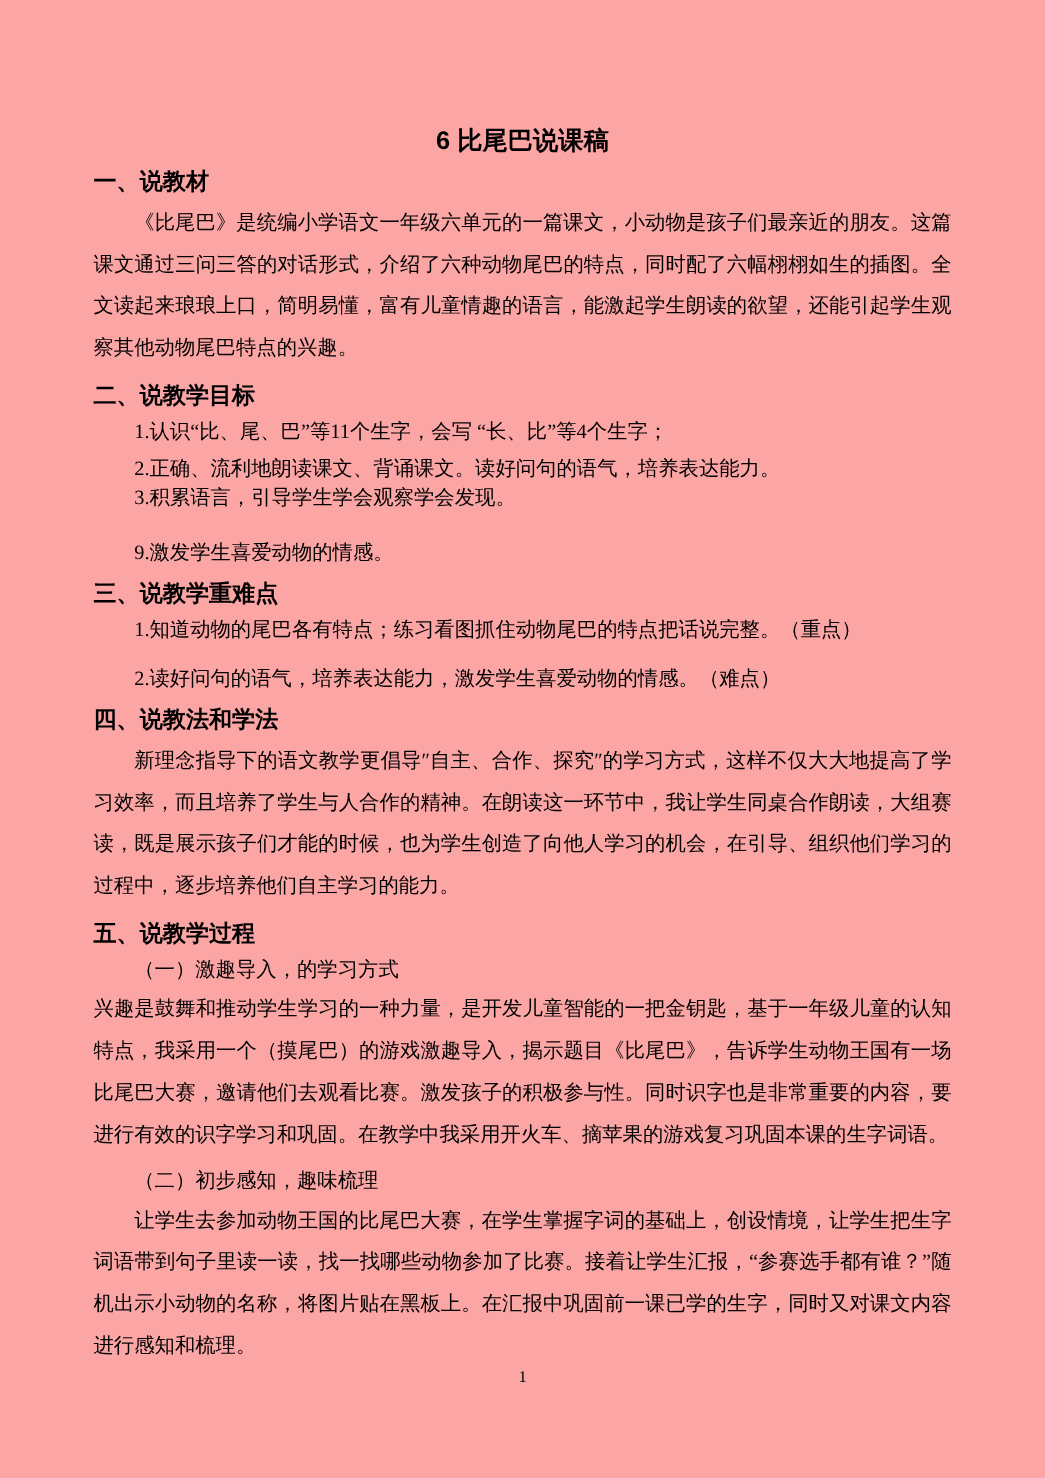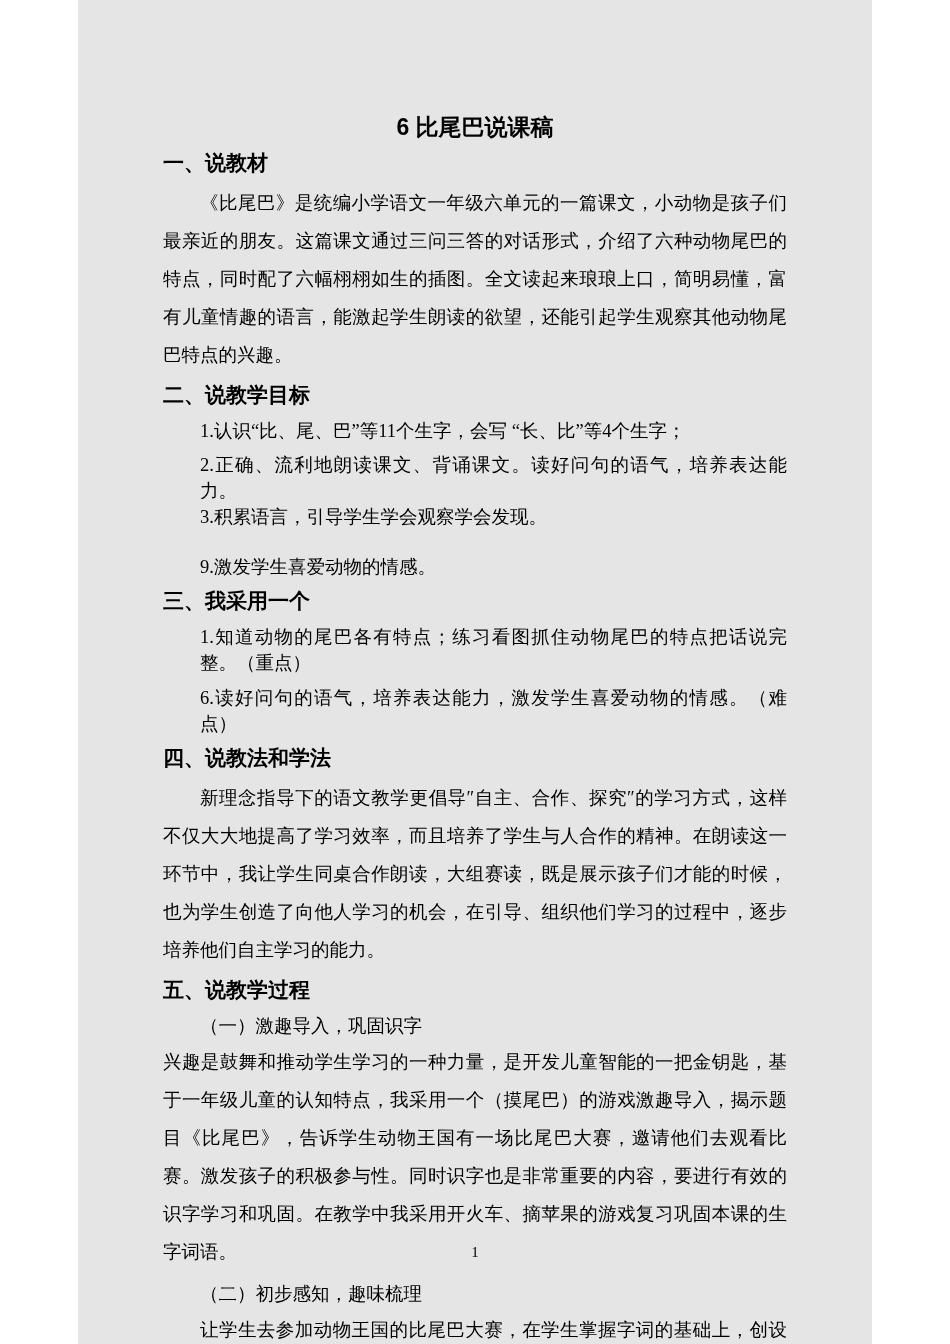--- a/index.html
+++ b/index.html
@@ -2,40 +2,40 @@
 <html lang="zh"><head>
 <meta charset="utf-8">
 <style>
   html, body {
     margin: 0;
     padding: 0;
     background: #ffffff;
   }
   .page {
     position: relative;
-    width: 794px;
+    width: 950px;
     height: 1344px;
     margin: 0 auto;
-    background: #e5e5e5;
+    background: #fca5a5;
     box-sizing: border-box;
     padding: 112px 85px 0 85px;
     color: #000000;
     font-family: "Liberation Serif", serif;
     overflow: hidden;
   }
   .doc-title {
     font-family: "Liberation Sans", sans-serif;
     font-weight: bold;
     font-size: 23px;
     line-height: 30px;
     text-align: center;
     margin: 0;
   }
   .section-heading {
-    font-family: Liberation Mono, monospace;
+    font-family: Liberation Serif, serif;
     font-weight: bold;
     font-size: 21px;
     line-height: 28px;
     margin: 9px 0 5px 0;
   }
   .body-para {
     font-size: 18.5px;
     line-height: 38px;
     text-align: justify;
     margin: 0;
@@ -75,30 +75,30 @@
 
   <h2 class="section-heading">一、说教材</h2>
   <p class="body-para first-indent">《比尾巴》是统编小学语文一年级六单元的一篇课文，小动物是孩子们最亲近的朋友。这篇课文通过三问三答的对话形式，介绍了六种动物尾巴的特点，同时配了六幅栩栩如生的插图。全文读起来琅琅上口，简明易懂，富有儿童情趣的语言，能激起学生朗读的欲望，还能引起学生观察其他动物尾巴特点的兴趣。</p>
 
   <h2 class="section-heading">二、说教学目标</h2>
   <p class="list-item" style="margin-top:7px;">1.认识“比、尾、巴”等11个生字，会写 “长、比”等4个生字；</p>
   <p class="list-item" style="margin-top:8px; margin-bottom:0;">2.正确、流利地朗读课文、背诵课文。读好问句的语气，培养表达能力。</p>
   <p class="list-item" style="margin-top:0; margin-bottom:24px;">3.积累语言，引导学生学会观察学会发现。</p>
   <p class="list-item" style="margin-top:10px;">9.激发学生喜爱动物的情感。</p>
 
-  <h2 class="section-heading">三、我采用一个</h2>
-  <p class="list-item" style="margin-top:7px; margin-bottom:9px;">1.知道动物的尾巴各有特点；练习看图抓住动物尾巴的特点把话说完整。（重点）</p>
-  <p class="list-item" style="margin-bottom:7px;">6.读好问句的语气，培养表达能力，激发学生喜爱动物的情感。（难点）</p>
+  <h2 class="section-heading">三、说教学重难点</h2>
+  <p class="list-item" style="margin-top:7px; margin-bottom:19px;">1.知道动物的尾巴各有特点；练习看图抓住动物尾巴的特点把话说完整。（重点）</p>
+  <p class="list-item" style="margin-bottom:7px;">2.读好问句的语气，培养表达能力，激发学生喜爱动物的情感。（难点）</p>
 
   <h2 class="section-heading">四、说教法和学法</h2>
   <p class="body-para first-indent">新理念指导下的语文教学更倡导″自主、合作、探究″的学习方式，这样不仅大大地提高了学习效率，而且培养了学生与人合作的精神。在朗读这一环节中，我让学生同桌合作朗读，大组赛读，既是展示孩子们才能的时候，也为学生创造了向他人学习的机会，在引导、组织他们学习的过程中，逐步培养他们自主学习的能力。</p>
 
   <h2 class="section-heading">五、说教学过程</h2>
 
-  <p class="sub-heading">（一）激趣导入，巩固识字</p>
+  <p class="sub-heading">（一）激趣导入，的学习方式</p>
   <p class="body-para">兴趣是鼓舞和推动学生学习的一种力量，是开发儿童智能的一把金钥匙，基于一年级儿童的认知特点，我采用一个（摸尾巴）的游戏激趣导入，揭示题目《比尾巴》，告诉学生动物王国有一场比尾巴大赛，邀请他们去观看比赛。激发孩子的积极参与性。同时识字也是非常重要的内容，要进行有效的识字学习和巩固。在教学中我采用开火车、摘苹果的游戏复习巩固本课的生字词语。</p>
 
   <p class="sub-heading" style="margin-top:8px;">（二）初步感知，趣味梳理</p>
   <p class="body-para first-indent">让学生去参加动物王国的比尾巴大赛，在学生掌握字词的基础上，创设情境，让学生把生字词语带到句子里读一读，找一找哪些动物参加了比赛。接着让学生汇报，“参赛选手都有谁？”随机出示小动物的名称，将图片贴在黑板上。在汇报中巩固前一课已学的生字，同时又对课文内容进行感知和梳理。</p>
 
   <div class="page-number">1</div>
 
 </div>
 
 </body></html>

